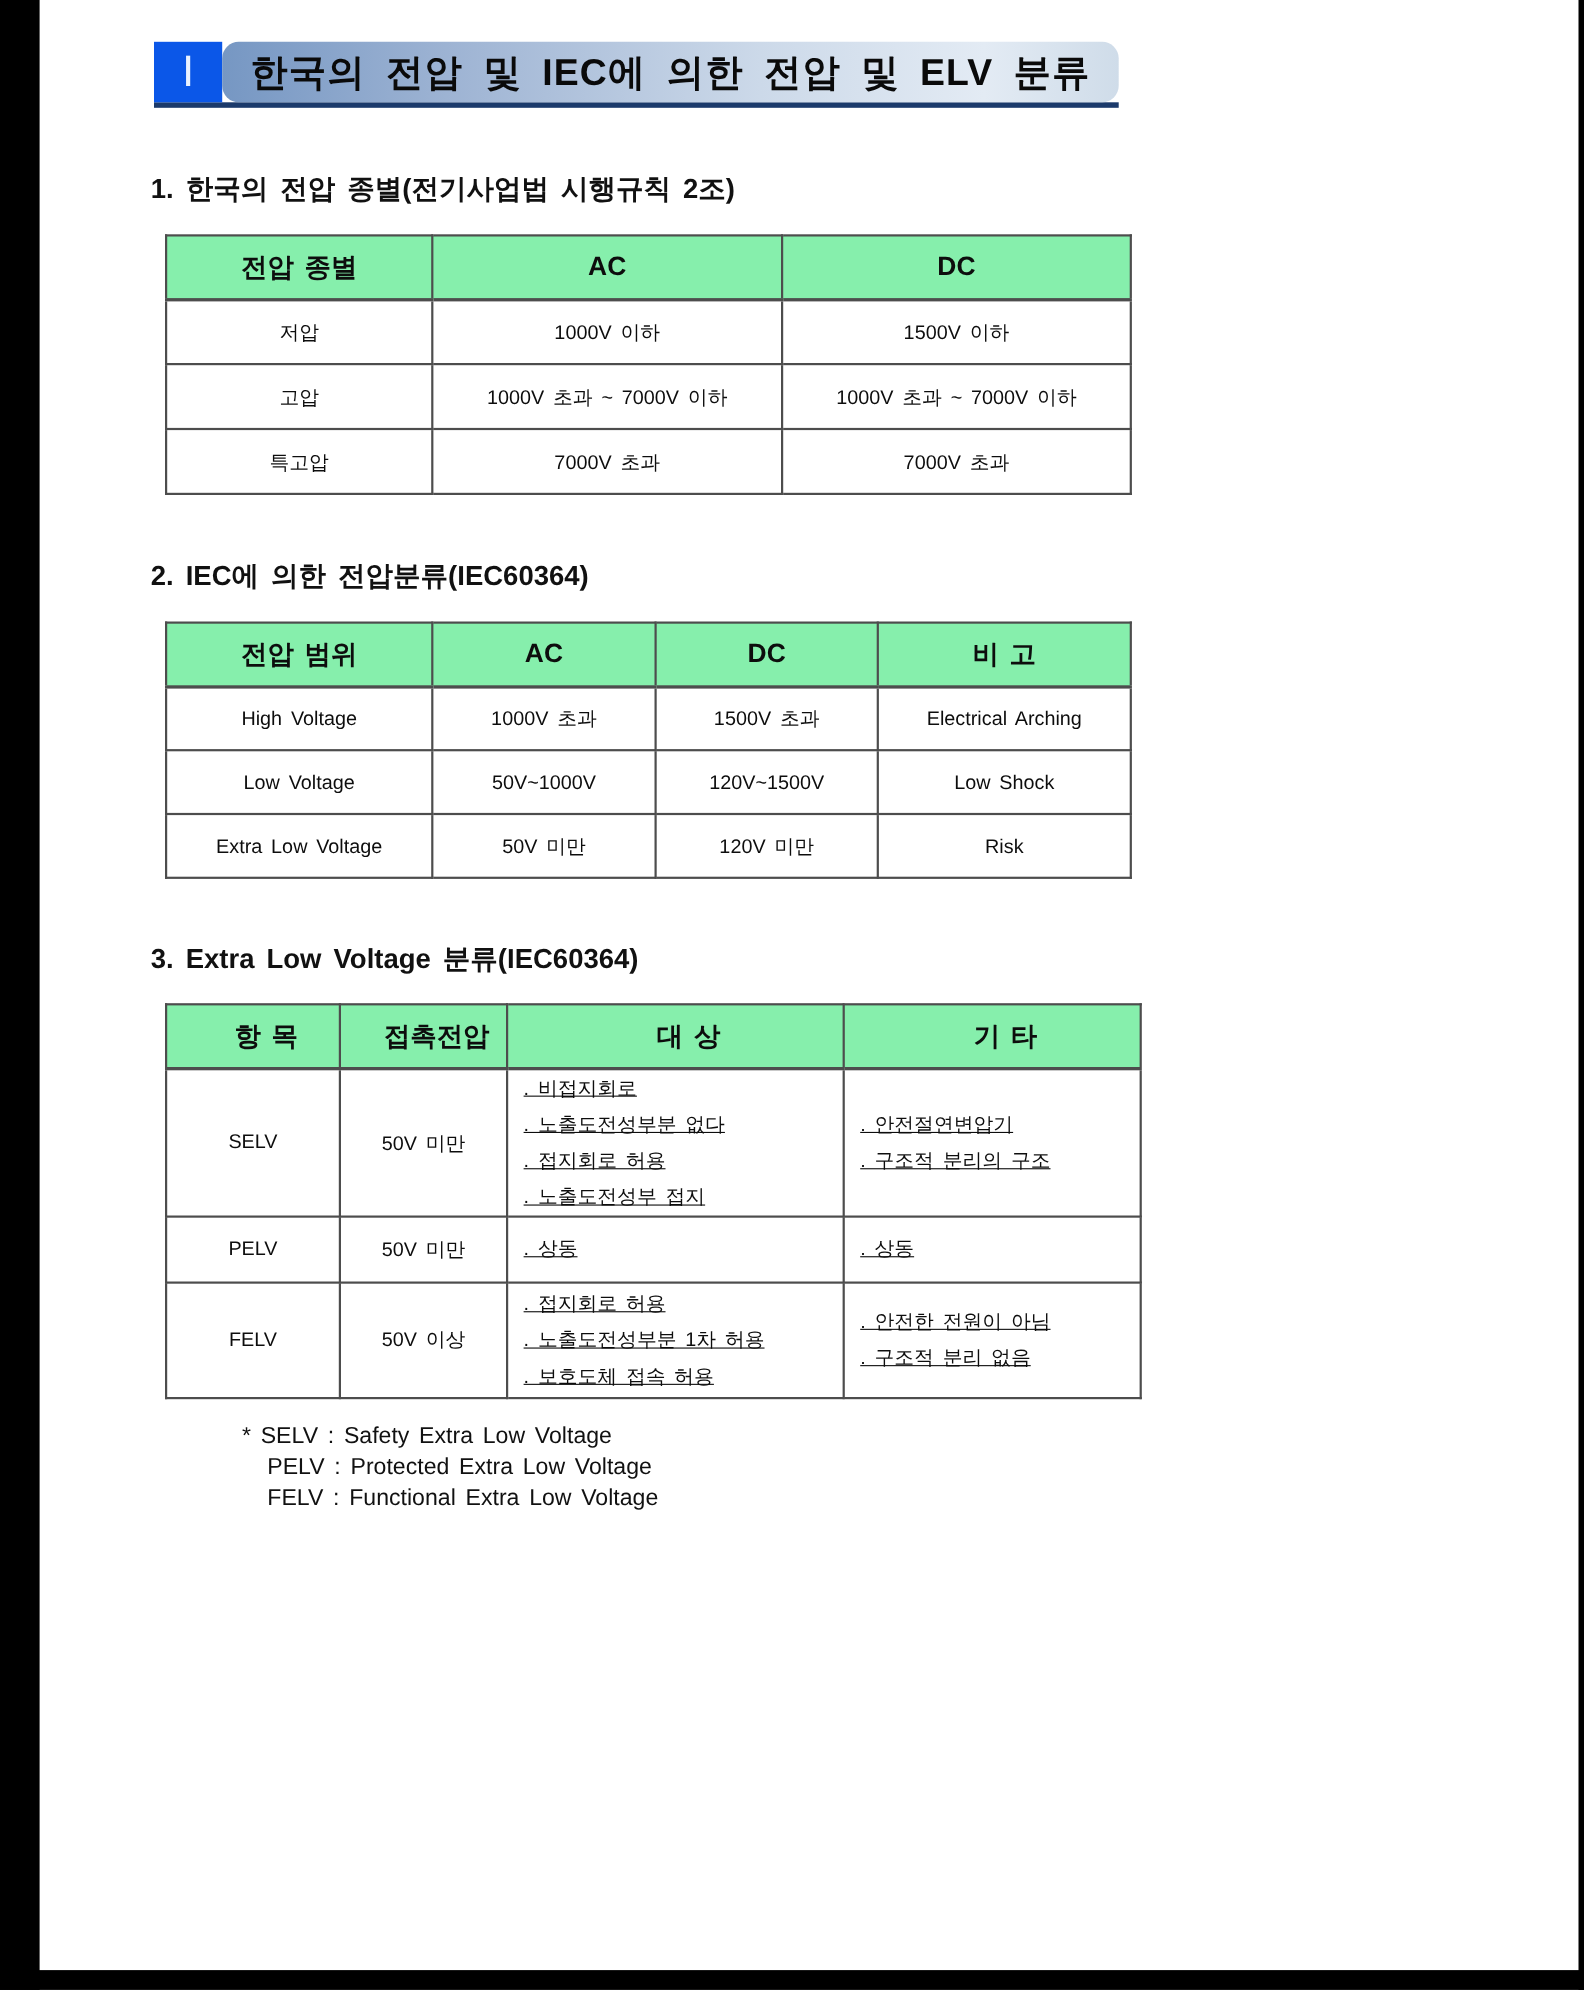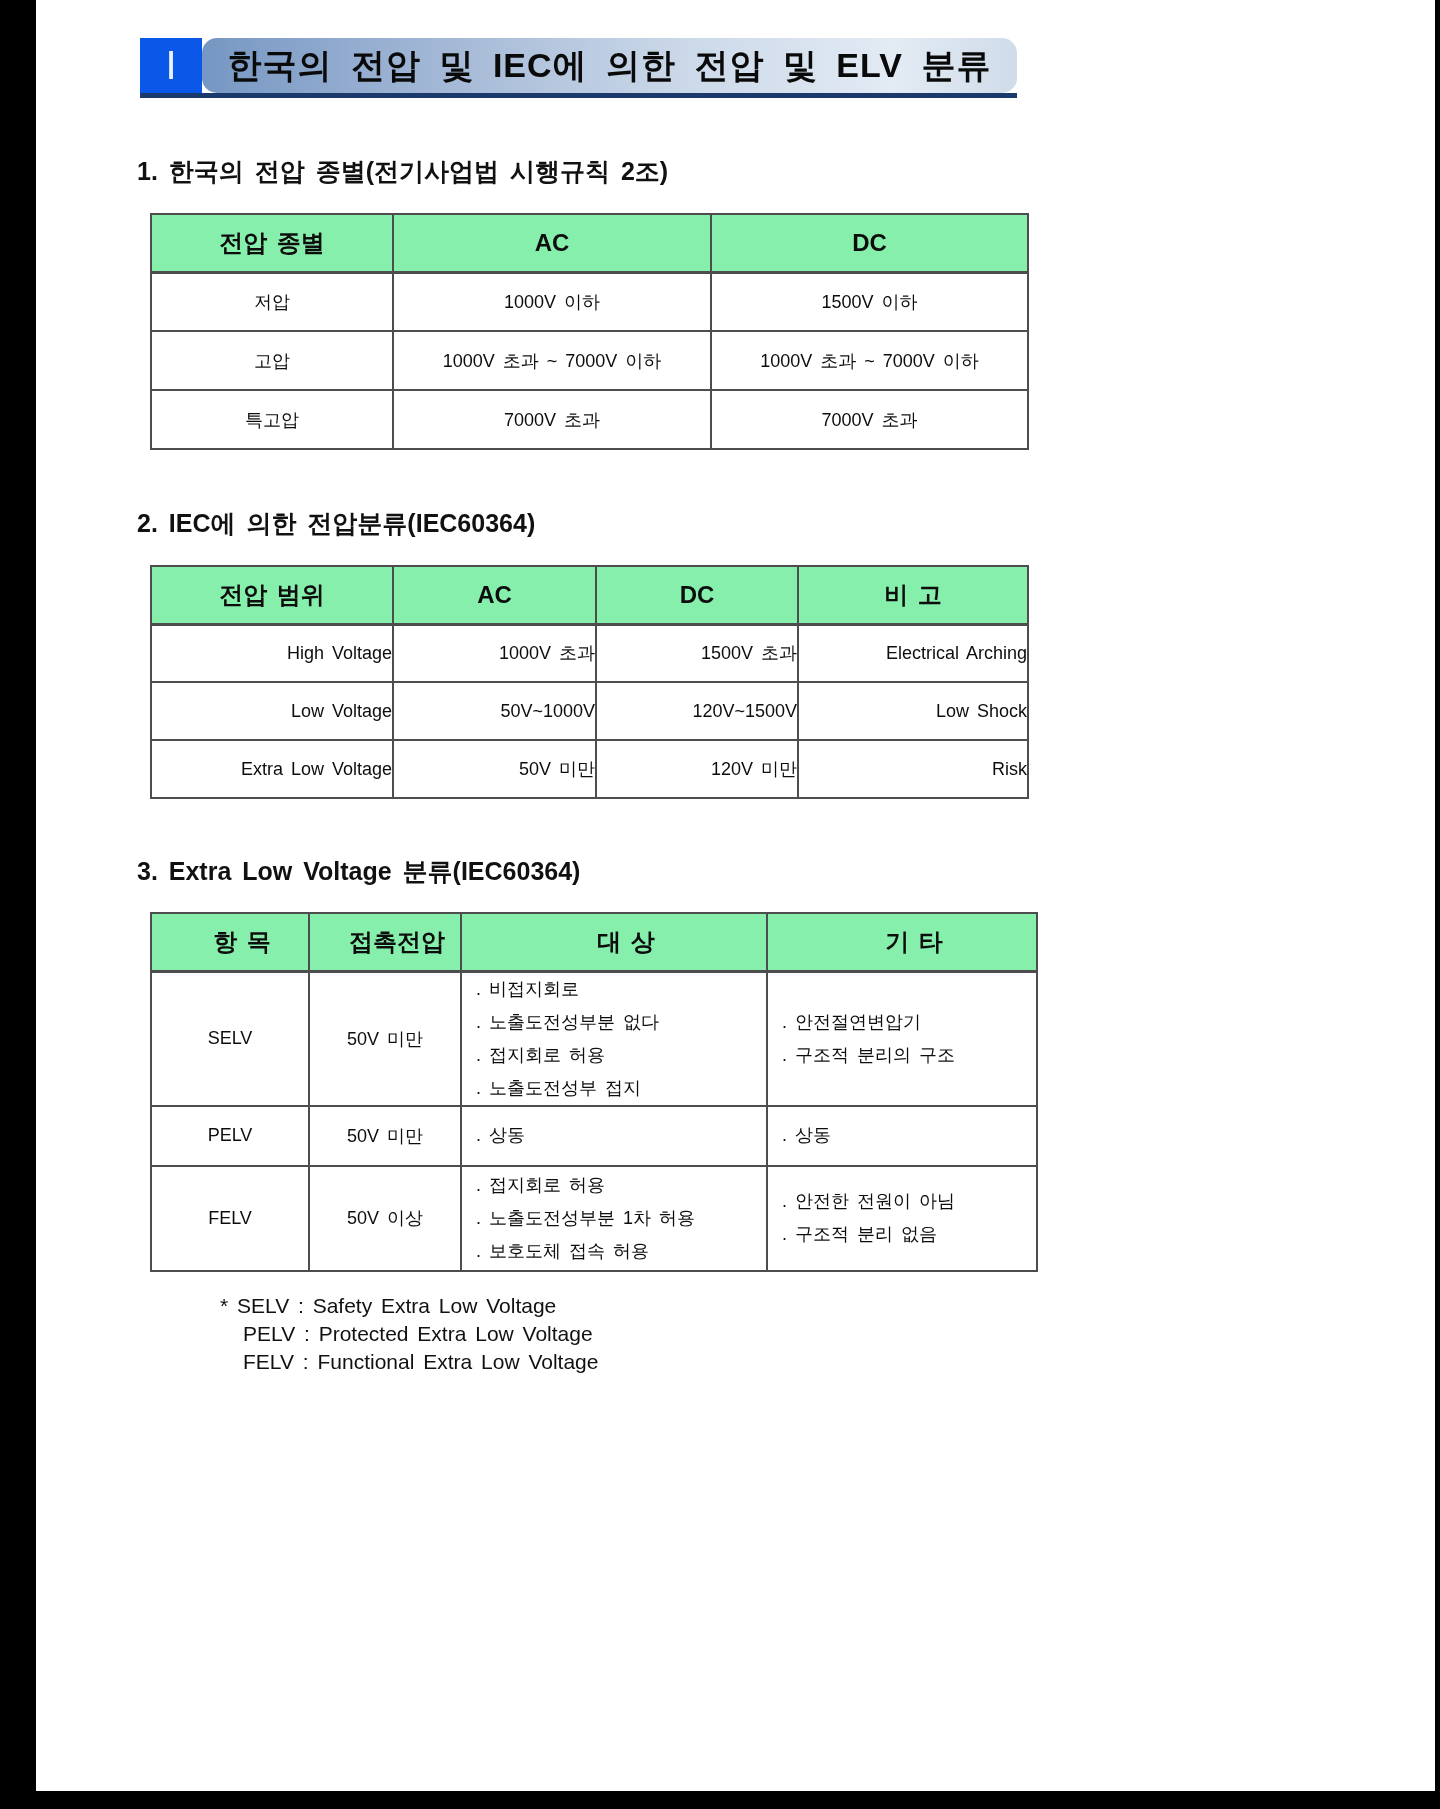--- a/index.html
+++ b/index.html
@@ -73,27 +73,27 @@
   }
   thead th { border-bottom: 3px solid #4d4d4d; }
   table { border: 2.5px solid #3c3c3c; }
 
   .table1 { left: 150px; top: 213px; width: 877px; }
   .table1 th { height: 58px; }
   .table1 td { height: 59px; }
 
   .table2 { left: 150px; top: 565px; width: 877px; }
   .table2 th { height: 58px; }
-  .table2 td { height: 58px; text-align: right; }
+  .table2 td { height: 58px; }
 
   .table3 { left: 150px; top: 912px; width: 886px; }
   .table3 th { height: 58px; padding-left: 24px; }
   .table3 td.multiline {
     text-align: left; padding-left: 14px; padding-right: 2px;
-    white-space: pre-line; line-height: 33px;
+    white-space: pre-line; line-height: 33px; text-decoration: underline;
   }
   .table3 tr.row-selv td { height: 133px; }
   .table3 tr.row-pelv td { height: 60px; }
   .table3 tr.row-felv td { height: 105px; }
 
   
   .footnote {
     position: absolute; left: 187px; top: 1292px;
     font-size: 21px; color: #111; line-height: 28px;
     word-spacing: 3px;

